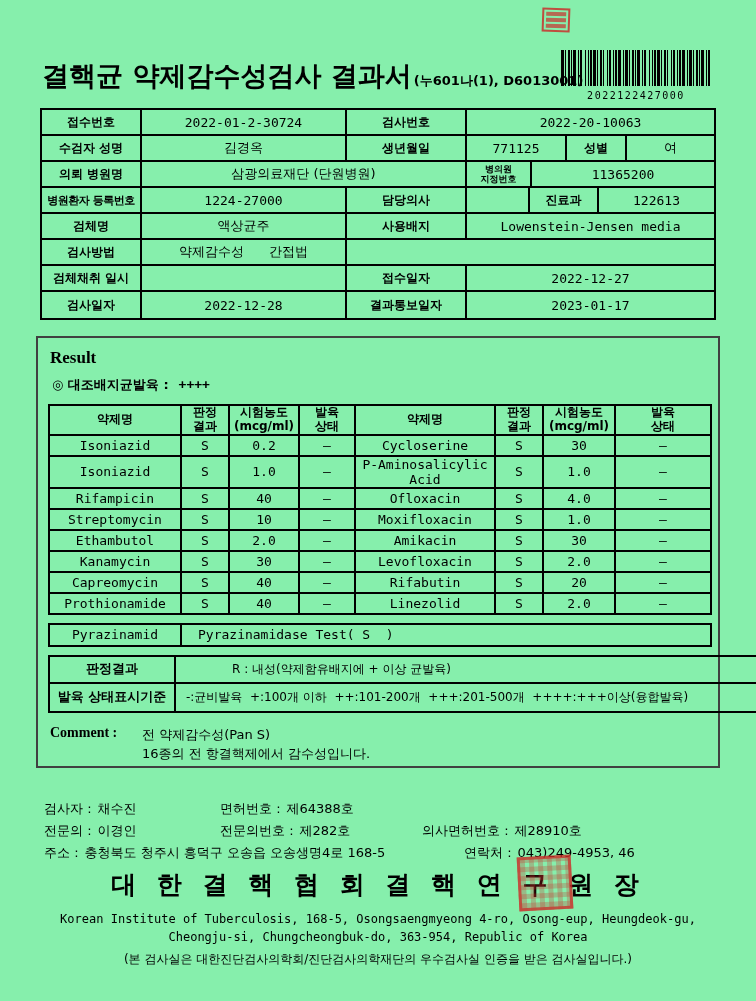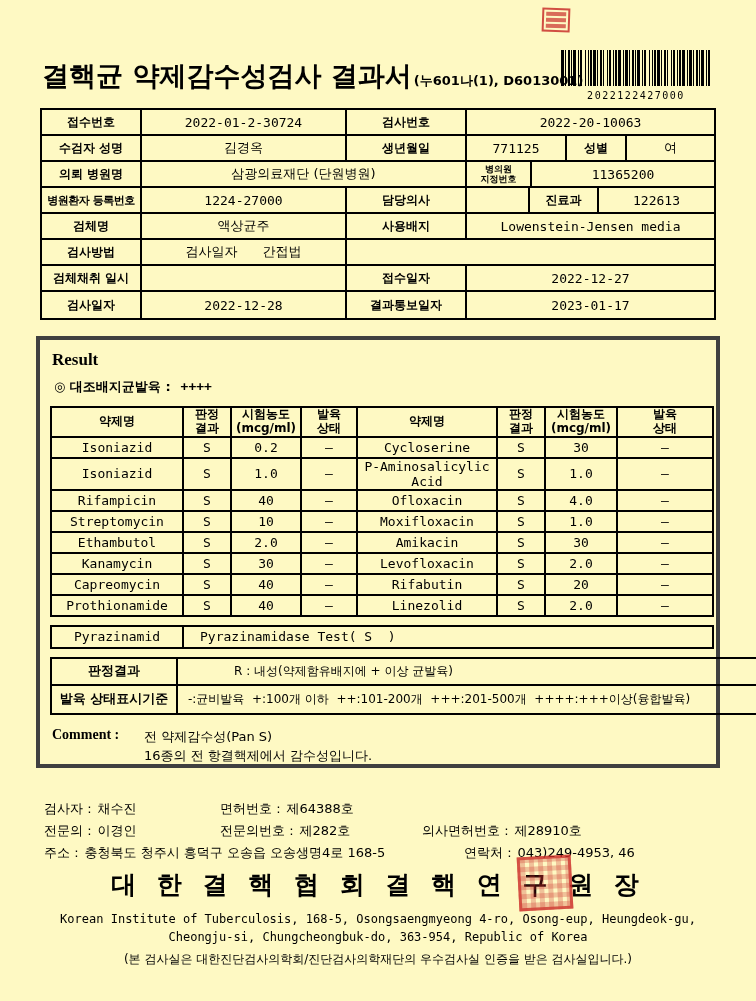--- a/index.html
+++ b/index.html
@@ -1,17 +1,17 @@
 <!DOCTYPE html>
 <html><head>
 <meta charset="utf-8">
 <style>
   * { margin:0; padding:0; box-sizing:border-box; }
   html,body { background:#fff; }
-  .page{ position:relative; width:756px; height:1001px; background:#fef9c3;
+  .page{ position:relative; width:756px; height:1001px; background:#86efac;
          font-family:"DejaVu Sans",sans-serif; color:#000; overflow:hidden; margin:0 auto; }
 
   
   .title-wrap{ position:absolute; left:42px; top:58px; display:flex; align-items:baseline; }
   .title-main{ font-size:27px; font-weight:bold; }
   .title-suffix{ font-size:13px; font-weight:bold; margin-left:2px; }
 
   
   .barcode-wrap{ position:absolute; left:560px; top:50px; width:152px; text-align:center; }
   .barcode-number{ font-size:10px; letter-spacing:1.5px; font-family:"DejaVu Sans Mono",monospace; }
@@ -33,21 +33,21 @@
   .mono{ font-family:"DejaVu Sans Mono",monospace; }
   .pre{ white-space:pre; }
   .tight{ font-size:11px; letter-spacing:-0.5px; }
   .lab-sm{ font-size:9px; line-height:1.15; white-space:pre-line; text-align:center; font-weight:bold; }
   .w60{width:60px;flex:none;} .w63{width:63px;flex:none;} .w65{width:65px;flex:none;}
   .w69{width:69px;flex:none;} .w100{width:100px;flex:none;} .w120{width:120px;flex:none;}
   .w205{width:205px;flex:none;} .w325{width:325px;flex:none;} .grow{flex:1;}
 
   
   .result-box{ position:absolute; left:36px; top:336px; width:684px; height:432px;
-               border:4px solid #404040; padding:8px; }
+               border:2px solid #404040; padding:8px; }
   .result-heading{ font-family:"Liberation Serif",serif; font-size:17px; font-weight:bold; margin:2px 0 8px 4px; }
   .control-line{ font-size:13px; font-weight:bold; margin:0 0 10px 6px; }
   .control-value{ font-family:"DejaVu Sans Mono",monospace; margin-left:10px; }
   .drug-table{ border-collapse:collapse; table-layout:fixed; width:664px; margin-left:2px; }
   .drug-table th,.drug-table td{ border:2px solid #000; text-align:center; padding:0; }
   .drug-table th{ font-size:12px; font-weight:bold; white-space:pre-line; line-height:1.15; height:16px; }
   .drug-table td{ font-size:13px; height:21px; font-family:"DejaVu Sans Mono",monospace; }
 
   .pyr-box{ display:flex; border:2px solid #000; height:24px; margin:8px 0 0 2px; width:664px; }
   .pyr-name{ width:132px; border-right:2px solid #000; display:flex; align-items:center;
@@ -143,21 +143,21 @@
       <div class="cell val mono grow">122613</div>
     </div>
     <div class="ir">
       <div class="cell lab w100">검체명</div>
       <div class="cell val w205">액상균주</div>
       <div class="cell lab w120">사용배지</div>
       <div class="cell val mono grow">Lowenstein-Jensen media</div>
     </div>
     <div class="ir">
       <div class="cell lab w100">검사방법</div>
-      <div class="cell val pre w205">검사일자      간접법</div>
+      <div class="cell val pre w205">약제감수성      간접법</div>
       <div class="cell val grow"></div>
     </div>
     <div class="ir">
       <div class="cell lab w100">검체채취 일시</div>
       <div class="cell val w205"></div>
       <div class="cell lab w120">접수일자</div>
       <div class="cell val mono grow">2022-12-27</div>
     </div>
     <div class="ir">
       <div class="cell lab w100">검사일자</div>

